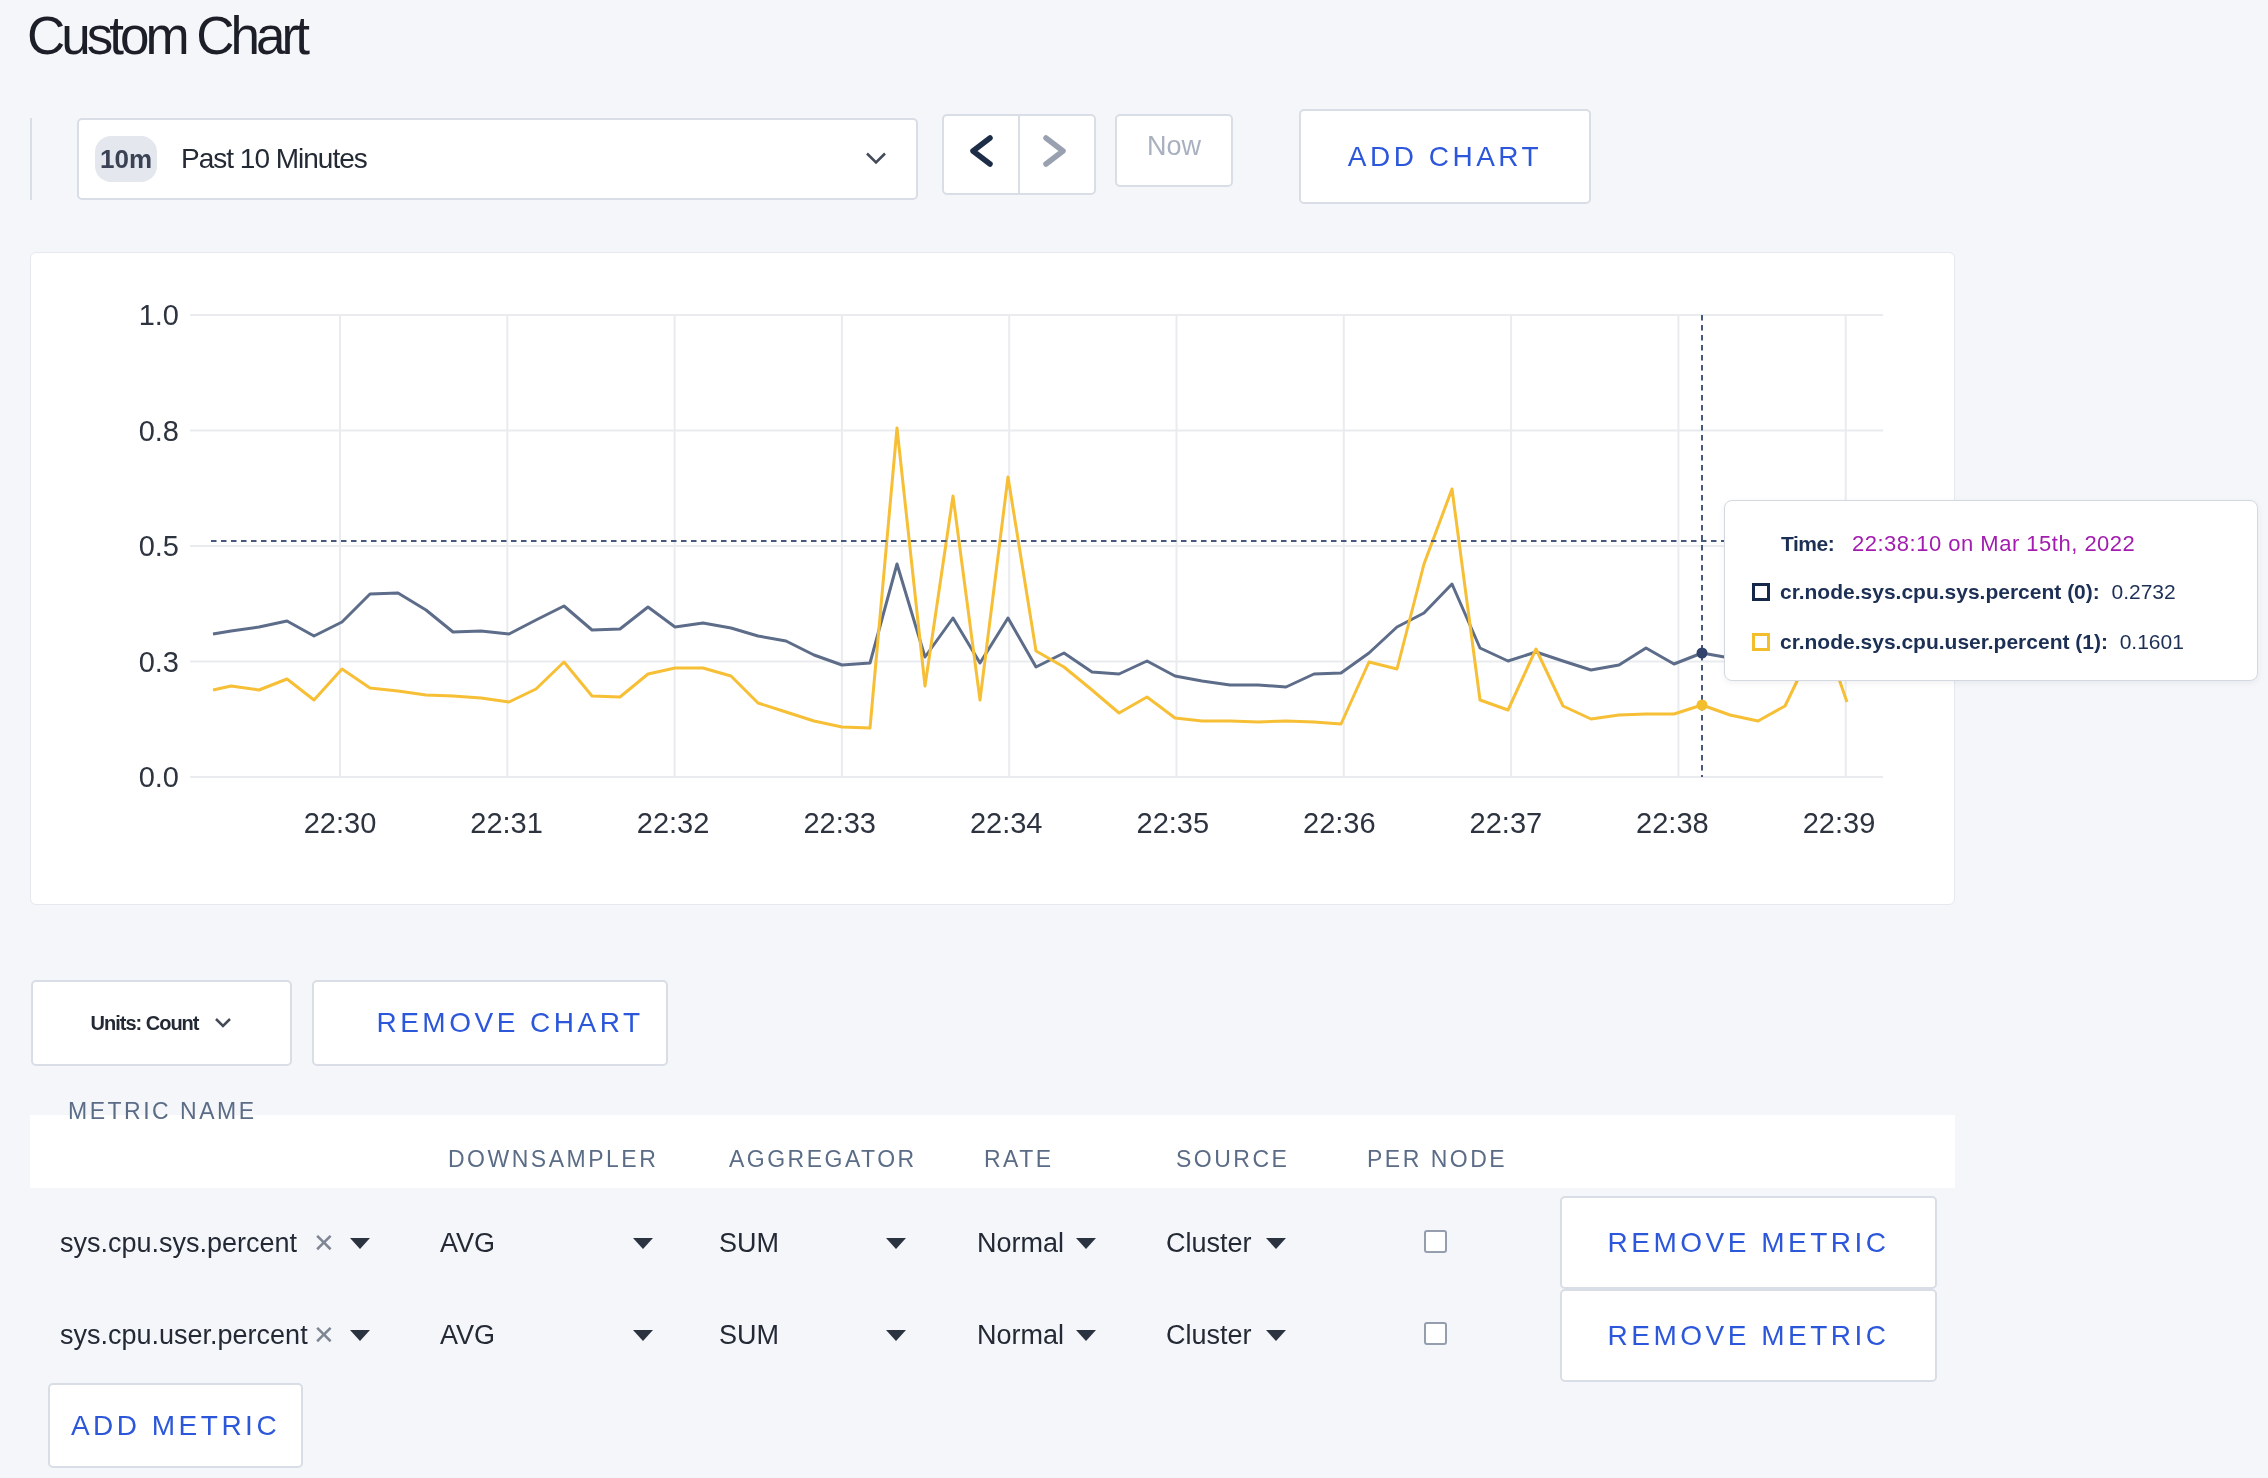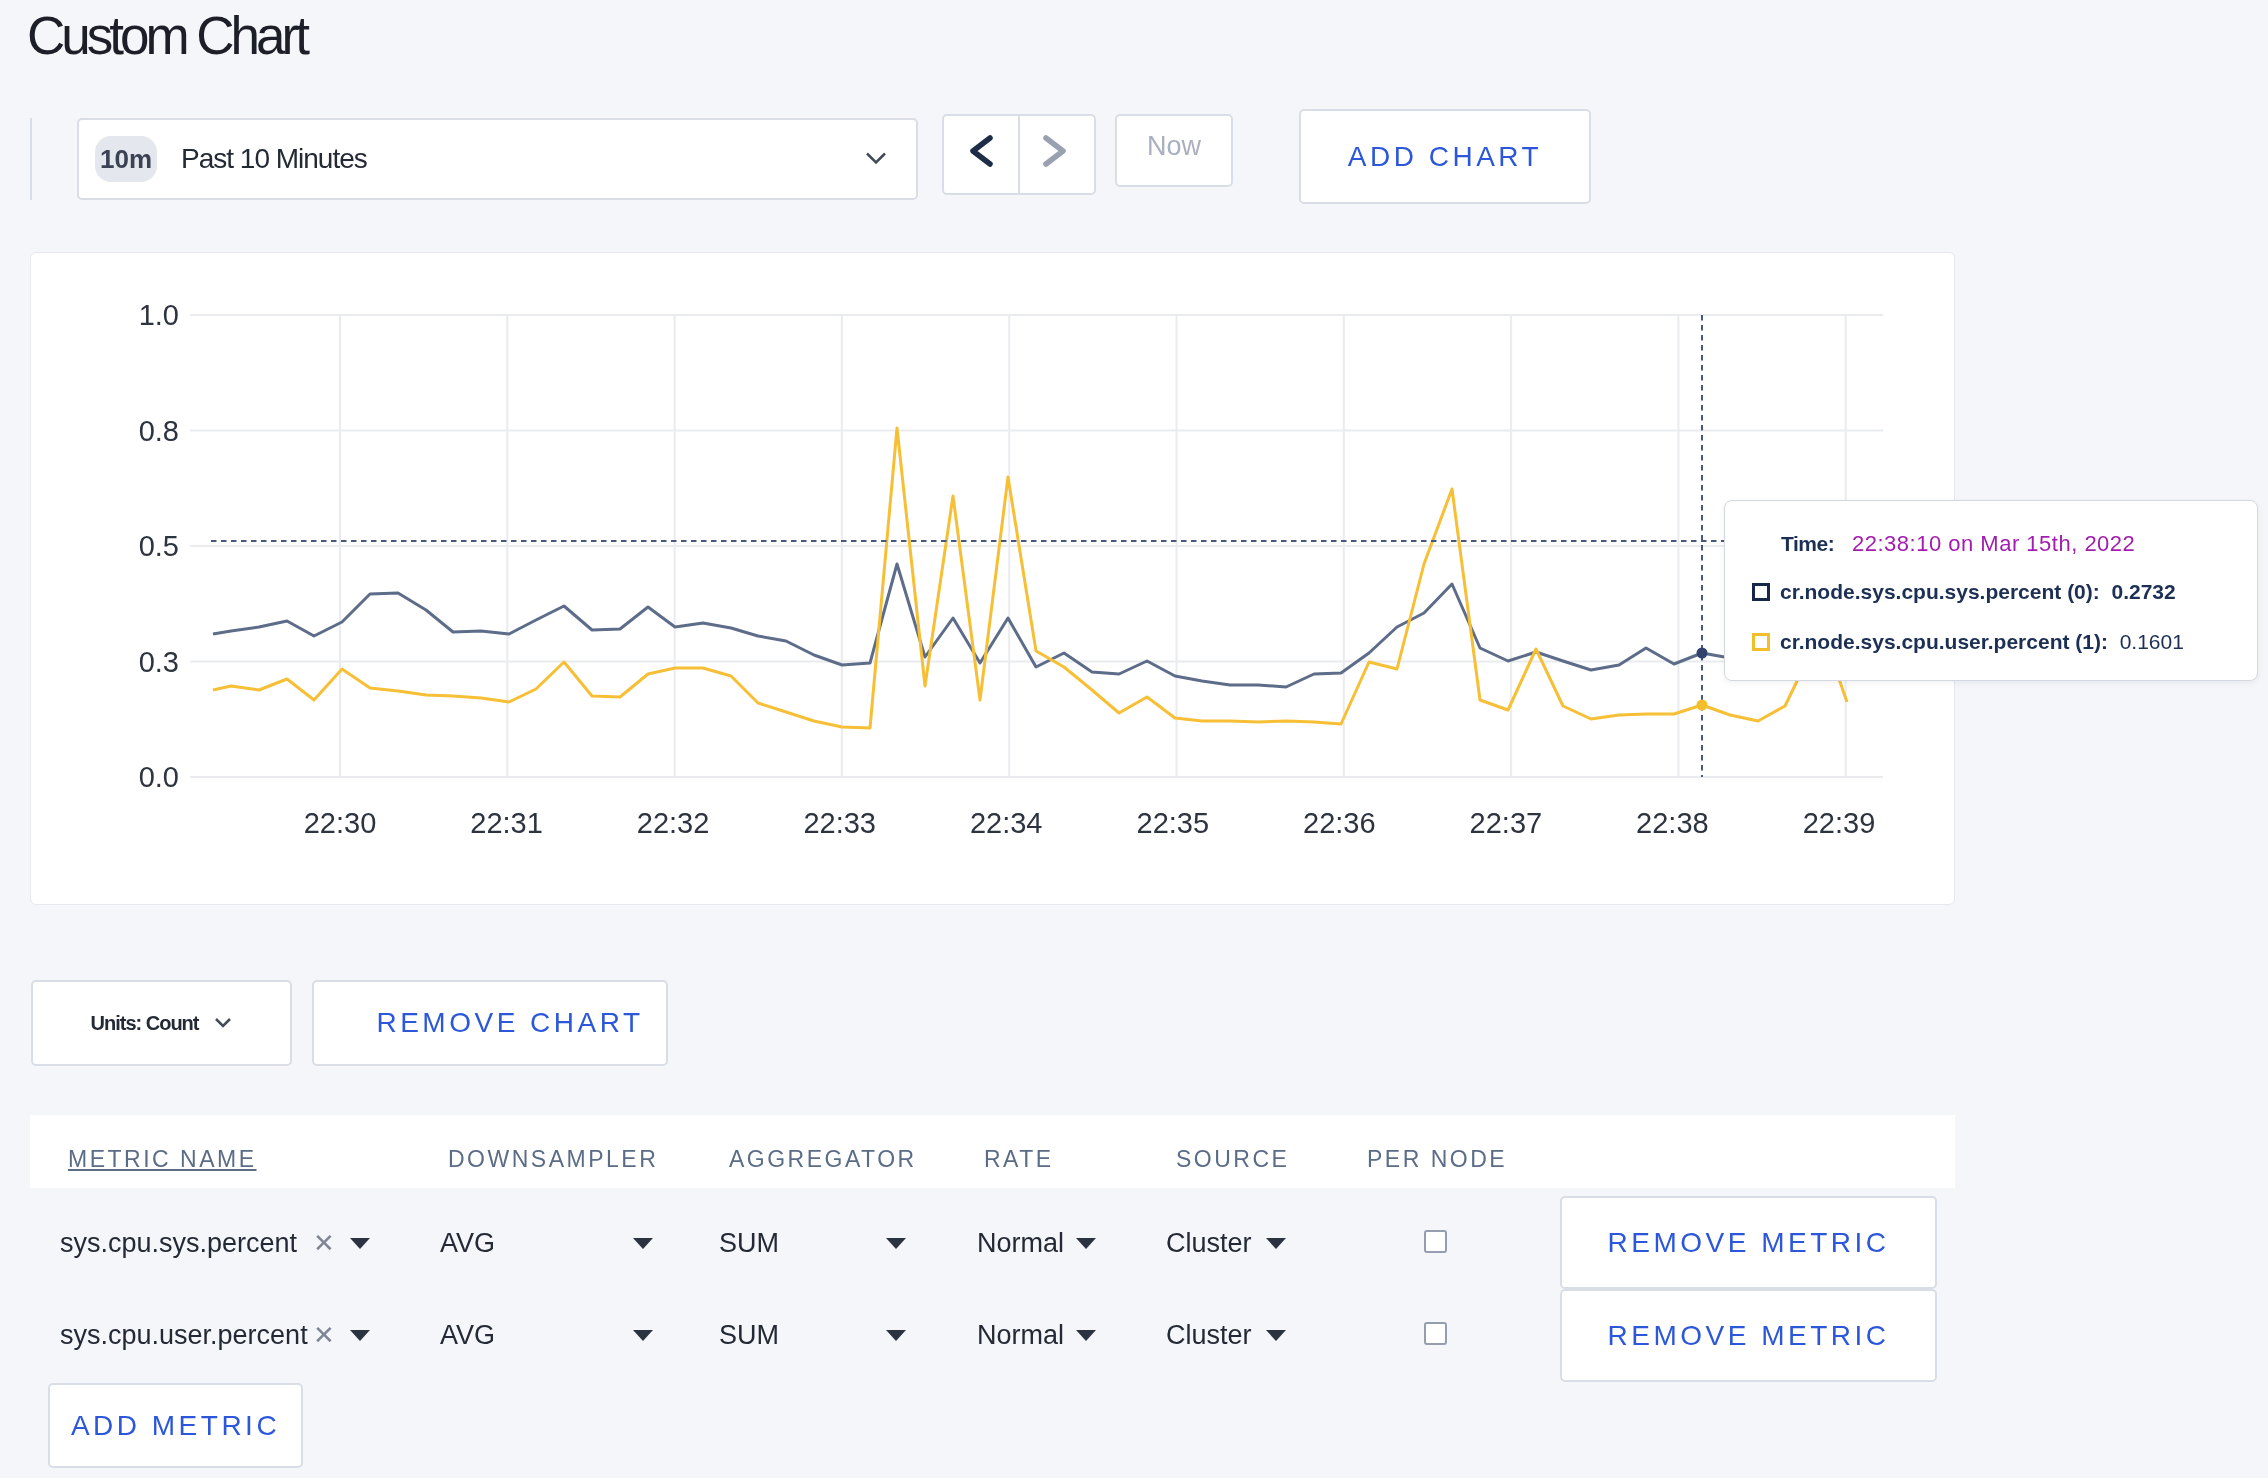--- a/index.html
+++ b/index.html
@@ -77,34 +77,34 @@
       <text x="1505.9" y="833" text-anchor="middle" font-size="29" fill="#2d333f">22:37</text>
       <text x="1672.4" y="833" text-anchor="middle" font-size="29" fill="#2d333f">22:38</text>
       <text x="1839.0" y="833" text-anchor="middle" font-size="29" fill="#2d333f">22:39</text>
     </g>
 </svg>
 
 <div class="abs" style="left:1724px;top:500px;width:534px;height:181px;background:#fff;border:1px solid #d4d9e1;border-radius:8px;box-shadow:0 2px 6px rgba(0,0,0,0.06);"></div>
 <div class="abs" style="left:1781px;top:532px;font-size:21px;letter-spacing:-0.5px;color:#1c2f55;"><b>Time:</b></div>
 <div class="abs" style="left:1852px;top:531px;font-size:22px;letter-spacing:0.5px;color:#a21caf;">22:38:10 on Mar 15th, 2022</div>
 <div class="abs" style="left:1752px;top:583px;width:18px;height:18px;border:3px solid #152849;"></div>
-<div class="abs" style="left:1780px;top:580px;font-size:21px;color:#1c2f55;"><b>cr.node.sys.cpu.sys.percent (0):</b>&nbsp; <span style="font-weight:bold;">0.2732</span></div>
+<div class="abs" style="left:1780px;top:580px;font-size:21px;color:#1c2f55;"><b>cr.node.sys.cpu.sys.percent (0):</b>&nbsp; <span style="font-weight:normal;">0.2732</span></div>
 <div class="abs" style="left:1752px;top:633px;width:18px;height:18px;border:3px solid #f2be2c;"></div>
 <div class="abs" style="left:1780px;top:630px;font-size:21px;color:#1c2f55;"><b>cr.node.sys.cpu.user.percent (1):</b>&nbsp; <span style="font-weight:normal;">0.1601</span></div>
 
 <div class="btn" style="left:31px;top:980px;width:261px;height:86px;">
   <span style="font-size:20px;letter-spacing:-1px;font-weight:bold;color:#242a35;">Units: Count</span>
   <svg style="margin-left:16px;" width="18" height="12" viewBox="0 0 18 12">
       <path d="M2 2 L9 9 L16 2" fill="none" stroke="#434a58" stroke-width="2.5"></path>
     </svg>
 </div>
 <div class="btn blue" style="left:312px;top:980px;width:356px;height:86px;padding-left:40px;">REMOVE CHART</div>
 
 <div class="abs" style="left:30px;top:1115px;width:1925px;height:73px;background:#fff;"></div>
-<div class="abs hdr" style="left:68px;top:1146px;text-decoration:underline;">METRIC NAME</div>
+<div class="abs hdr" style="left:68px;top:1098px;">METRIC NAME</div>
 <div class="abs hdr" style="left:448px;top:1146px;">DOWNSAMPLER</div>
 <div class="abs hdr" style="left:729px;top:1146px;">AGGREGATOR</div>
 <div class="abs hdr" style="left:984px;top:1146px;">RATE</div>
 <div class="abs hdr" style="left:1176px;top:1146px;">SOURCE</div>
 <div class="abs hdr" style="left:1367px;top:1146px;">PER NODE</div>
 <style>.hdr{font-size:23px;letter-spacing:2.5px;color:#5b6c87;} .cell{font-size:27px;color:#242a35;} .caret{position:absolute;width:0;height:0;border-left:10px solid transparent;border-right:10px solid transparent;border-top:11px solid #2b3240;} .chk{position:absolute;width:23px;height:23px;border:2px solid #959eae;border-radius:3px;background:#fff;}</style>
 
 <div class="abs cell" style="left:60px;top:1228px;">sys.cpu.sys.percent</div>
 <div class="abs" style="left:313px;top:1228px;font-size:26px;color:#7e8694;">✕</div>
 <div class="caret" style="left:350px;top:1238px;"></div>

